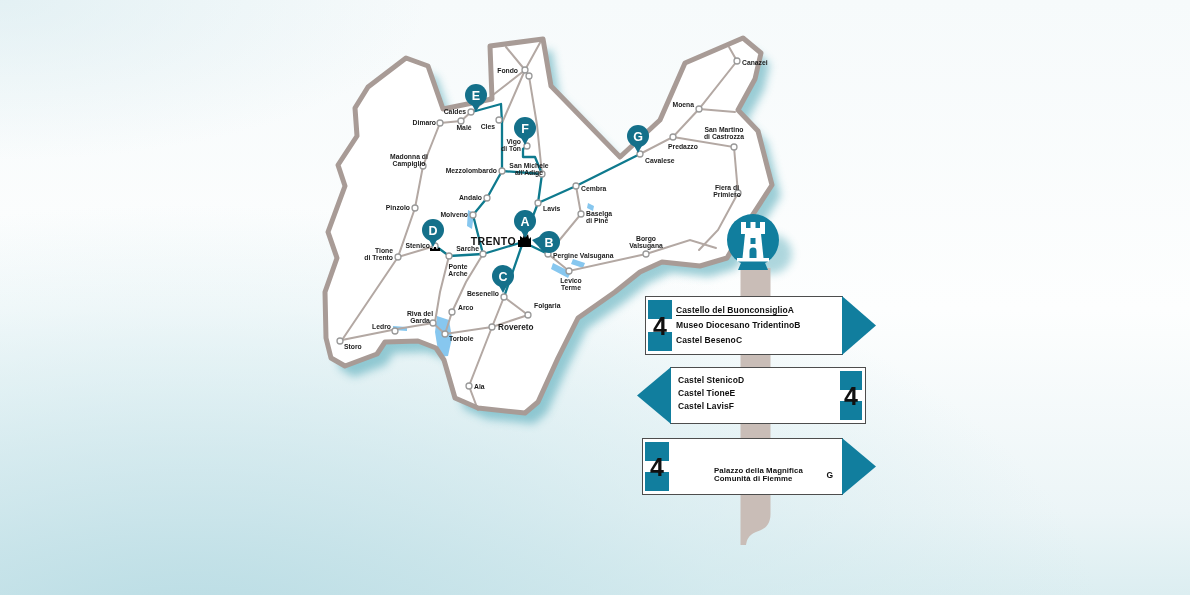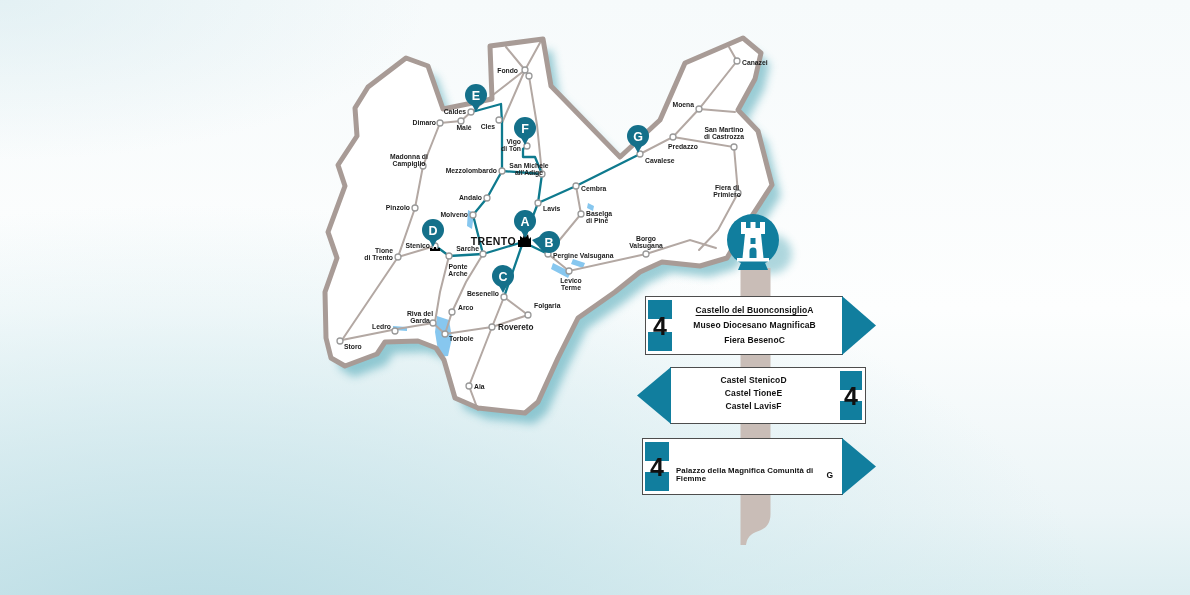--- a/index.html
+++ b/index.html
@@ -7,21 +7,21 @@
     position:relative;width:1190px;height:595px;overflow:hidden;
     font-family:"Liberation Sans","DejaVu Sans",sans-serif;
     background:
       radial-gradient(60% 45% at 0% 0%, rgba(212,233,238,.55) 0%, rgba(212,233,238,0) 60%),
       radial-gradient(120% 115% at 16% 108%, rgba(183,219,227,.95) 0%, rgba(205,231,236,.55) 38%, rgba(255,255,255,0) 64%),
       linear-gradient(180deg,#f6fafb 0%,#fdfefe 52%,#ecf5f7 86%,#dceef1 100%);
   }
   #map-svg{position:absolute;left:0;top:0;z-index:1;}
   .sign{position:absolute;z-index:2;background:#fff;border:1px solid #4d4d4d;box-sizing:border-box;}
   .sign .rows{position:absolute;inset:0;display:flex;flex-direction:column;justify-content:space-evenly;}
-  .sign .row{display:flex;justify-content:center;align-items:center;line-height:1;}
+  .sign .row{display:flex;justify-content:flex-start;align-items:center;line-height:1;}
   .sign .row .lbl{font-size:8.5px;font-weight:bold;color:#111;letter-spacing:.1px;}
   .sign .row .ltr{font-size:8.5px;font-weight:bold;color:#111;}
   .sign .row .lbl.u{text-decoration:underline;text-underline-offset:2px;}
   .sq{position:absolute;width:24px;height:19px;}
   .numbox{position:absolute;top:50%;transform:translateY(-50%);width:26px;text-align:center;
           font-size:25px;font-weight:bold;color:#111;}
   .arrow{position:absolute;top:-1px;height:calc(100% + 2px);width:34px;}
   .arrow.right{right:-34px;clip-path:polygon(0 0,100% 50%,0 100%);}
   .arrow.left{left:-34px;clip-path:polygon(100% 0,0 50%,100% 100%);}
   
@@ -29,21 +29,21 @@
   .sign-a .rows{padding:3px 9px 3px 30px;}
   .sign-a .sq.t{left:2px;top:3px;} .sign-a .sq.b{left:2px;bottom:3px;}
   .sign-a .numbox{left:1px;}
   
   .sign-b{left:670px;top:367px;width:196px;height:57px;}
   .sign-b .rows{padding:3px 36px 8px 7px;}
   .sign-b .sq.t{right:3px;top:3px;width:22px;} .sign-b .sq.b{right:3px;bottom:3px;width:22px;}
   .sign-b .numbox{right:1px;}
   
   .sign-c{left:642px;top:438px;width:201px;height:57px;}
-  .sign-c .rows{padding:20px 9px 3px 33px;}
+  .sign-c .rows{padding:20px 9px 3px 33px;margin-left:38px;}
   .sign-c .sq.t{left:2px;top:3px;} .sign-c .sq.b{left:2px;bottom:3px;}
   .sign-c .numbox{left:1px;}
   .sign-c .row .lbl{font-size:7.8px;}
 </style>
 </head>
 <body>
 
 <div class="stage">
   <svg id="map-svg" width="1190" height="595" viewBox="0 0 1190 595">
       <defs>
@@ -227,25 +227,25 @@
   <div class="sign sign-a">
     <div class="sq t" style="background: rgb(17, 126, 158);"></div>
     <div class="sq b" style="background: rgb(17, 126, 158);"></div>
     <div class="numbox">4</div>
     <div class="rows" id="sign-rows-0">
         <div class="row">
           <span class="lbl u">Castello del Buonconsiglio</span>
           <span class="ltr">A</span>
         </div>
         <div class="row">
-          <span class="lbl">Museo Diocesano Magnifica</span>
+          <span class="lbl">Museo Diocesano Tridentino</span>
           <span class="ltr">B</span>
         </div>
         <div class="row">
-          <span class="lbl">Fiera Beseno</span>
+          <span class="lbl">Castel Beseno</span>
           <span class="ltr">C</span>
         </div>
       </div>
     <div class="arrow right" style="background: rgb(17, 126, 158);"></div>
   </div>
 
   <div class="sign sign-b">
     <div class="sq t" style="background: rgb(17, 126, 158);"></div>
     <div class="sq b" style="background: rgb(17, 126, 158);"></div>
     <div class="numbox">4</div>

